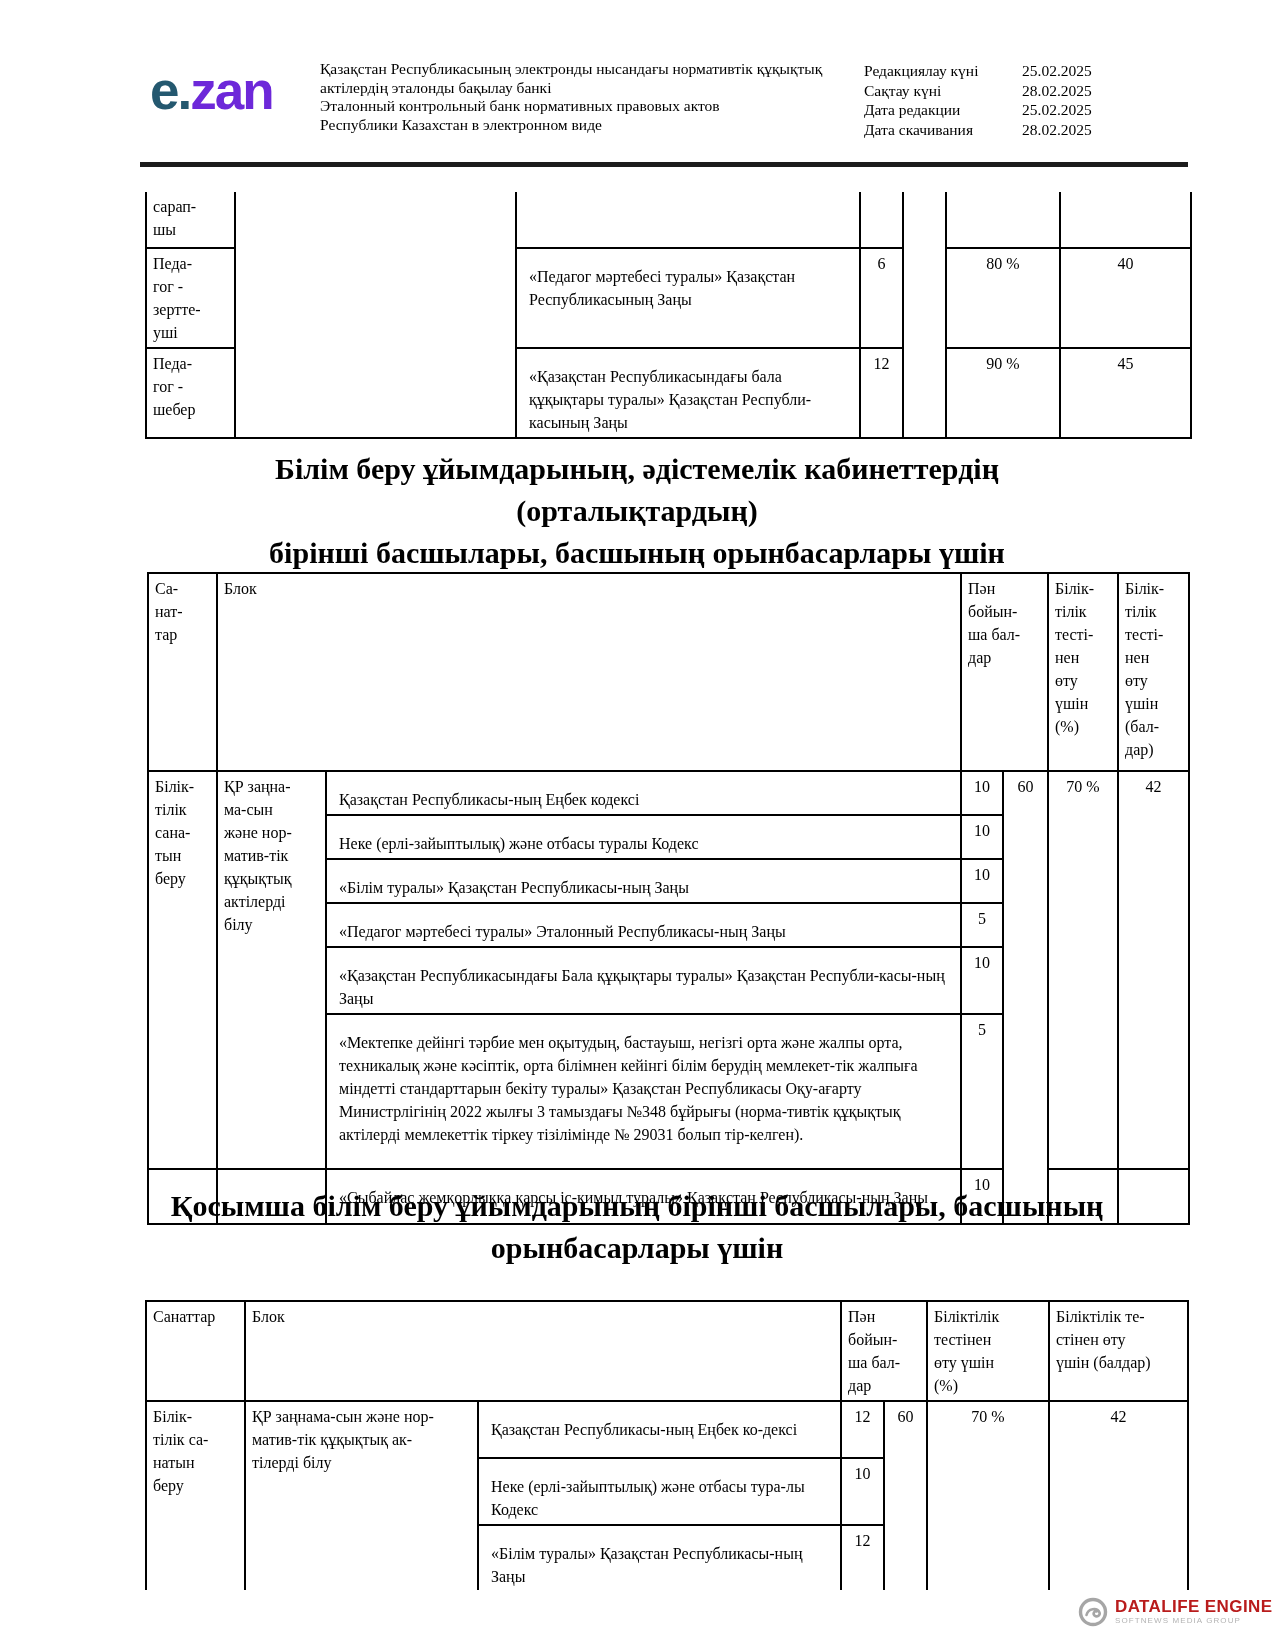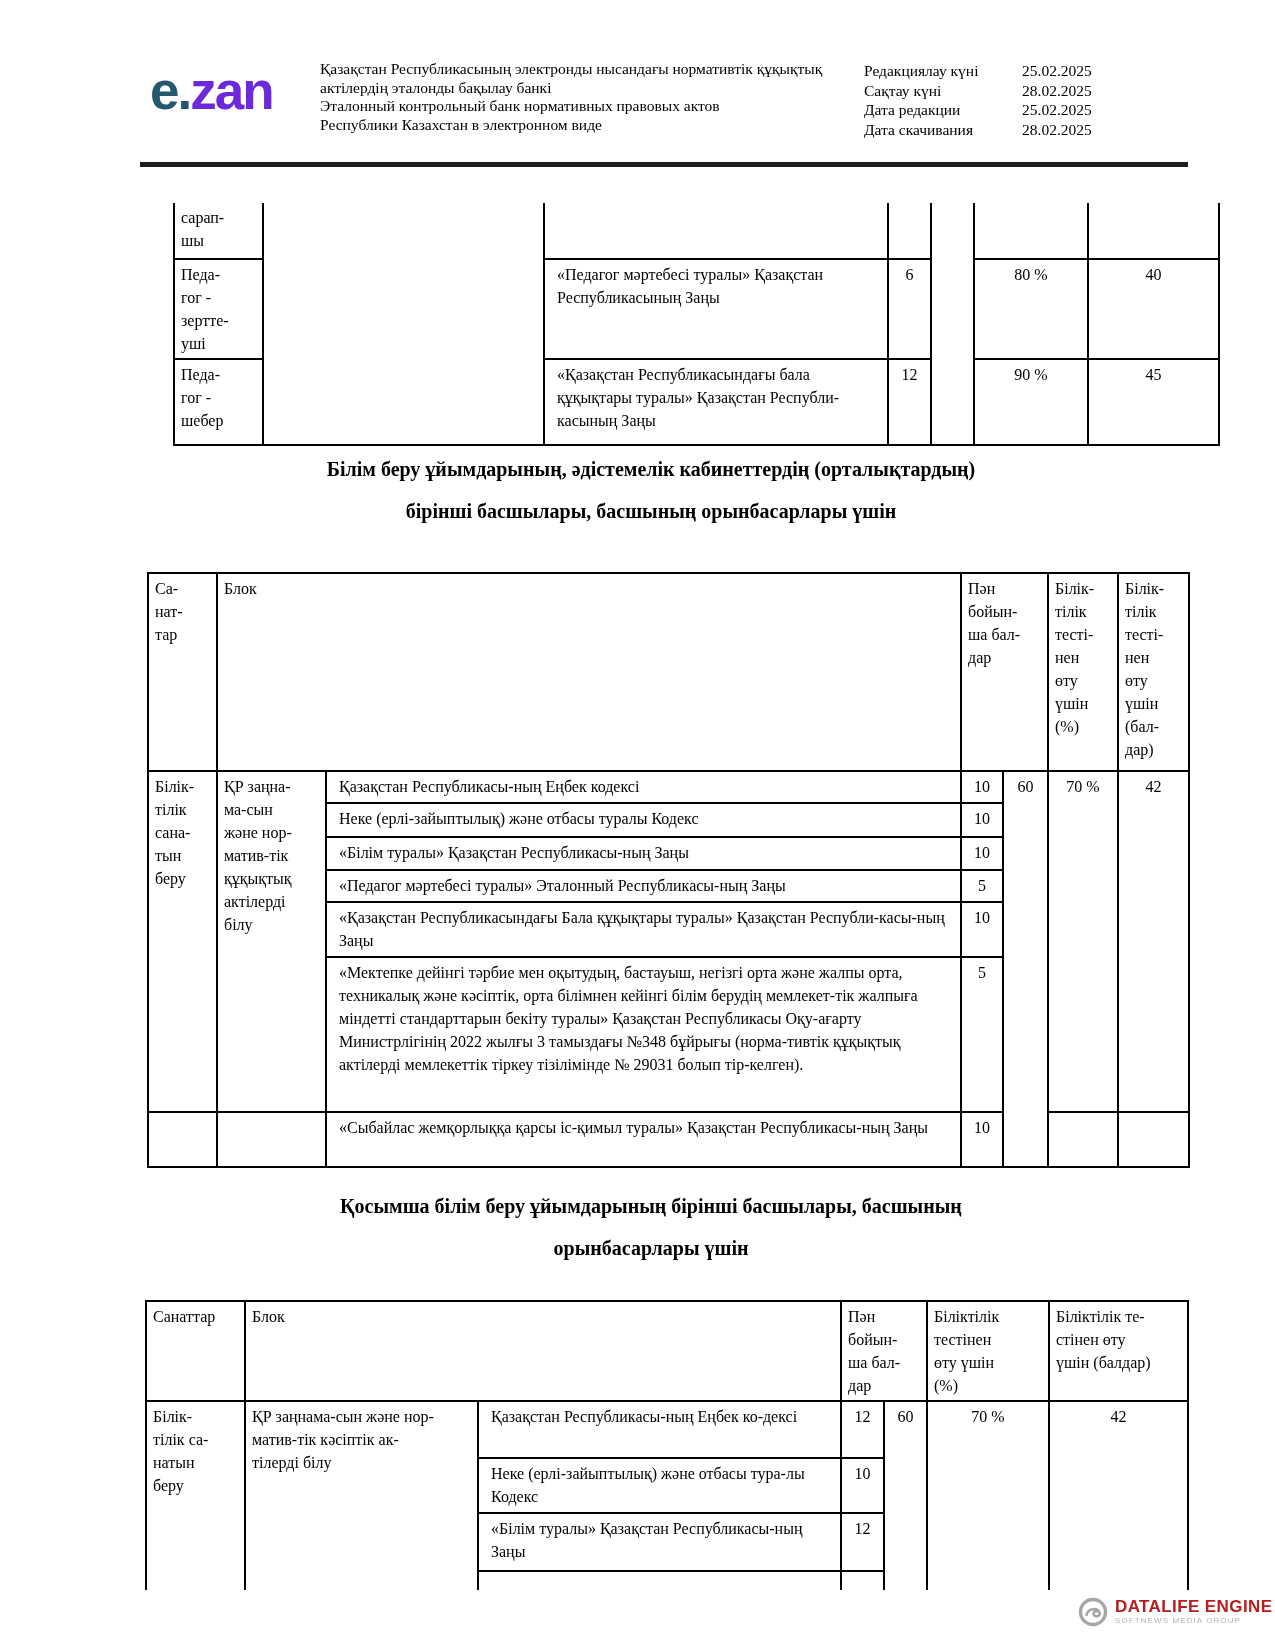--- a/index.html
+++ b/index.html
@@ -30,41 +30,41 @@
   .dates {
     left:864px; top:61px;
     display:grid; grid-template-columns:158px auto;
     font-size:15.5px; line-height:19.5px;
   }
   .rule { left:140px; top:162px; width:1048px; height:5px; background:#1c1c1c; }
 
   
   .heading {
     text-align:center; font-weight:bold;
-    font-size:20px; line-height:42px;
+    font-size:30px; line-height:42px;
     white-space:pre-line;
-    left:176px; width:950px;
+    left:162px; width:950px;
   }
   .h1 { top:448px; }
   .h2 { top:1185px; }
 
   
   table { border-collapse:collapse; table-layout:fixed; font-size:16px; }
   td {
     border:2px solid #000;
     vertical-align:top;
     padding:3px 6px;
     line-height:23px;
     text-align:left;
     overflow:hidden;
   }
   .pre { white-space:pre-line; }
-  .law { padding:3px 10px 3px 12px; }
+  .law { padding:16px 10px 3px 12px; }
   .num { text-align:center; padding:3px 2px; }
-  .t1 { left:145px; top:203px;margin-left:28px; }
+  .t1 { left:145px; top:192px; }
   .t1 tr:first-child td { border-top:none; }
   .t2 { left:147px; top:572px; }
   .t3wrap { left:145px; top:1300px; width:1046px; height:290px; overflow:hidden; }
 
   
   .footer {
     left:1078px; top:1597px;
     display:flex; align-items:flex-start; gap:7px;
     font-family:"Liberation Sans", sans-serif;
   }
@@ -257,21 +257,21 @@
     <td class="pre">Біліктілік те-
 стінен өту
 үшін (балдар)</td>
   </tr>
   <tr>
     <td rowspan="4" class="pre">Білік-
 тілік са-
 натын
 беру</td>
     <td rowspan="4" class="pre">ҚР заңнама-сын және нор-
-матив-тік кәсіптік ак-
+матив-тік құқықтық ак-
 тілерді білу</td>
     <td class="law" style="height:57px">Қазақстан Республикасы-ның Еңбек ко-дексі</td>
     <td class="num">12</td>
     <td rowspan="4" class="num">60</td>
     <td rowspan="4" class="num">70 %</td>
     <td rowspan="4" class="num">42</td>
   </tr>
   <tr>
     <td class="law" style="height:55px">Неке (ерлі-зайыптылық) және отбасы тура-лы Кодекс</td>
     <td class="num">10</td>

